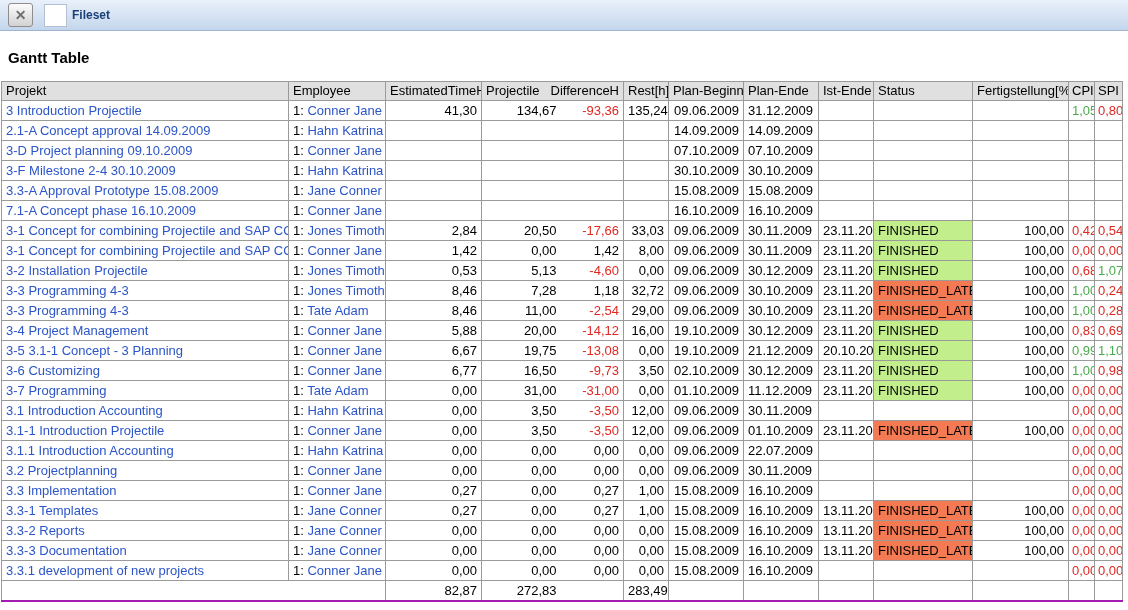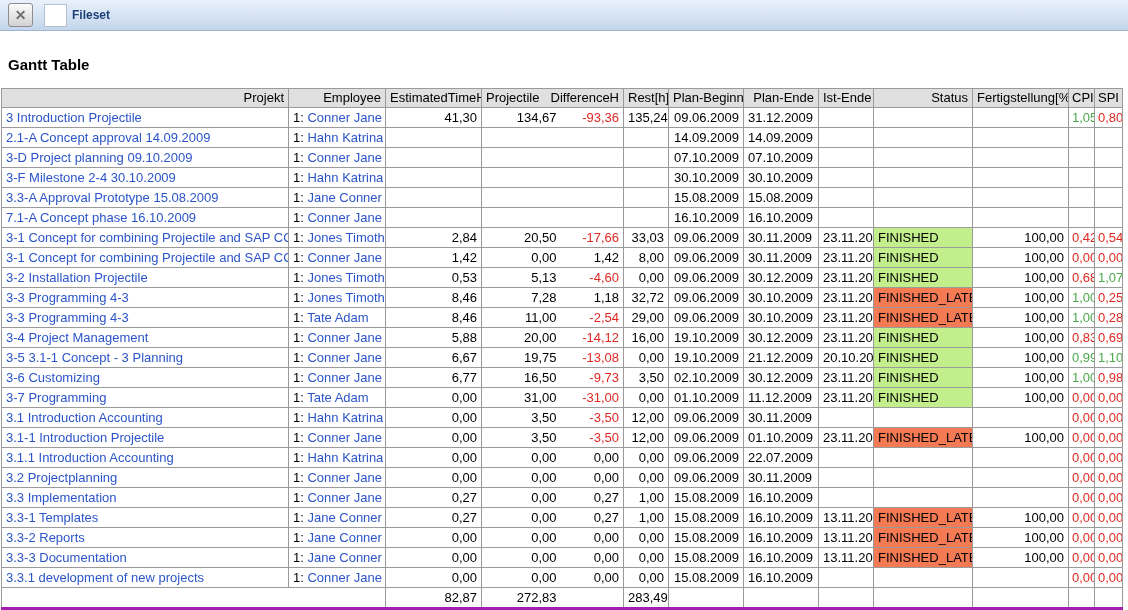--- a/index.html
+++ b/index.html
@@ -10,38 +10,38 @@
   }
   .titlebar{height:31px;background:linear-gradient(#e9f1fb,#c4d6ec);
     border-bottom:1px solid #9fb4d0;display:flex;align-items:center;
     padding-left:8px;box-sizing:border-box;}
   .close-btn{width:25px;height:24px;border:1px solid #8d8d8d;border-radius:3px;
     background:linear-gradient(#fcfcfc,#d2d2d2);color:#6f6f6f;font-size:14px;
     font-weight:bold;line-height:22px;text-align:center;padding:0;cursor:pointer;
     font-family:"Liberation Sans",sans-serif;}
   .white-box{width:21px;height:21px;background:#fff;border:1px solid #b3c0d4;margin-left:11px;}
   .fileset-label{color:var(--fileset);font-weight:bold;font-size:12px;margin-left:5px;}
-  .content{padding:21px 2px 0 1px;}
+  .content{padding:14px 2px 0 1px;}
   h1{font-size:15px;color:#000;margin:4px 0 15px 7px;font-weight:bold;}
   table{border-collapse:collapse;table-layout:fixed;width:1121px;font-size:13px;
     border:1px solid #6b6b6b;}
   th,td{border:1px solid #9a9a9a;padding:2px 4px;height:15px;line-height:15px;
     overflow:hidden;white-space:nowrap;box-sizing:content-box;color:#000;}
-  th{background:var(--hdr-bg);font-weight:normal;text-align:right;height:14px;line-height:14px;}
+  th{background:var(--hdr-bg);font-weight:normal;text-align:left;height:14px;line-height:14px;}
   .split{display:flex;justify-content:space-between;}
   td.c-actual,th.c-actual{border-right:none;}
   td.c-diff,th.c-diff{border-left:none;}
   .num{text-align:right;}
   .ratio{text-align:left;padding:2px 3px;}
   .link{color:var(--link);cursor:pointer;}
   .neg{color:var(--neg);margin-top:41px;}
   .pos{color:var(--pos);}
   td.st-finished{background:var(--st-fin);margin-top:22px;}
   td.st-late{background:var(--st-late);}
-  tr.totals td{border-bottom:4px solid #a21caf;}
+  tr.totals td{border-bottom:2px solid #a21caf;}
 </style>
 </head>
 <body>
 
 <div class="titlebar">
   <button class="close-btn">
     <span>✕</span>
   </button>
   <div class="white-box"></div>
   <span class="fileset-label">Fileset</span>
@@ -229,21 +229,21 @@
           <td class="num">8,46</td>
           <td class="num c-actual">7,28</td>
           <td class="num c-diff">1,18</td>
           <td class="num">32,72</td>
           <td class="num">09.06.2009</td>
           <td>30.10.2009</td>
           <td>23.11.2009</td>
           <td class="st-late">FINISHED_LATE</td>
           <td class="num">100,00</td>
           <td class="ratio pos">1,00</td>
-          <td class="ratio neg">0,25</td>
+          <td class="ratio neg">0,24</td>
         </tr>
         <tr>
           <td><span class="link">3-3 Programming 4-3</span></td>
           <td><span>1: </span><span class="link">Tate Adam</span></td>
           <td class="num">8,46</td>
           <td class="num c-actual">11,00</td>
           <td class="num c-diff neg">-2,54</td>
           <td class="num">29,00</td>
           <td class="num">09.06.2009</td>
           <td>30.10.2009</td>

